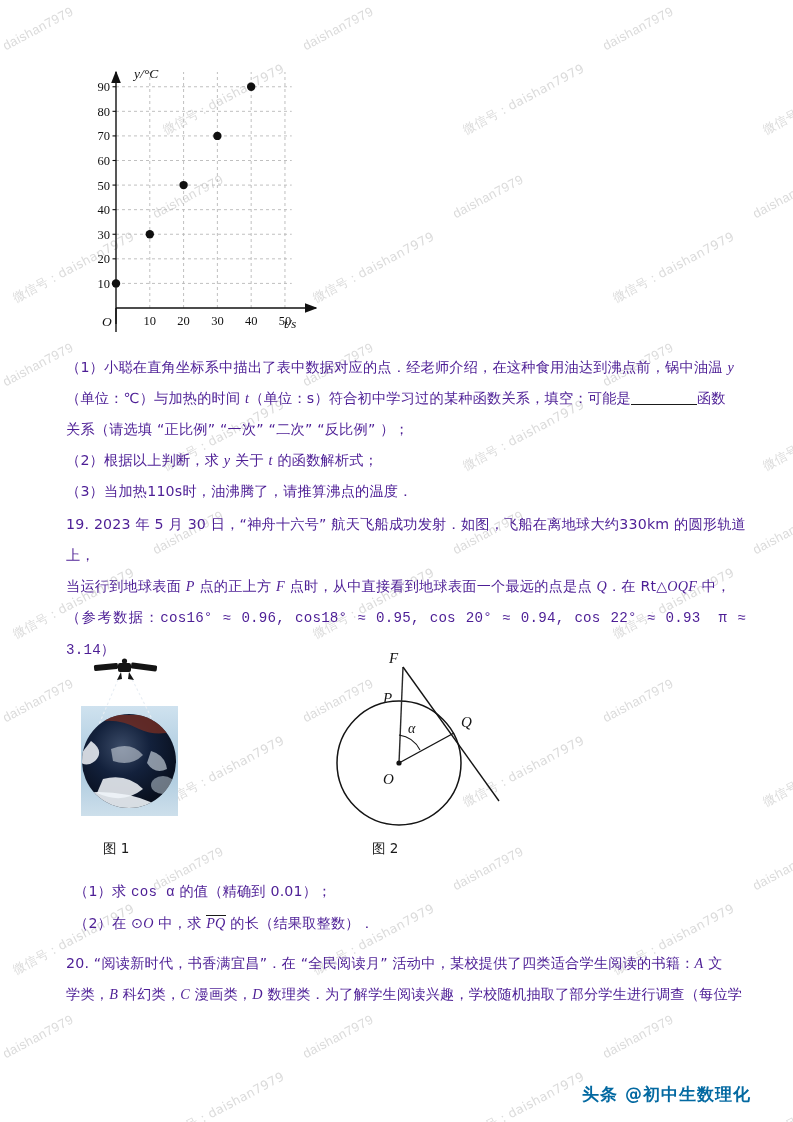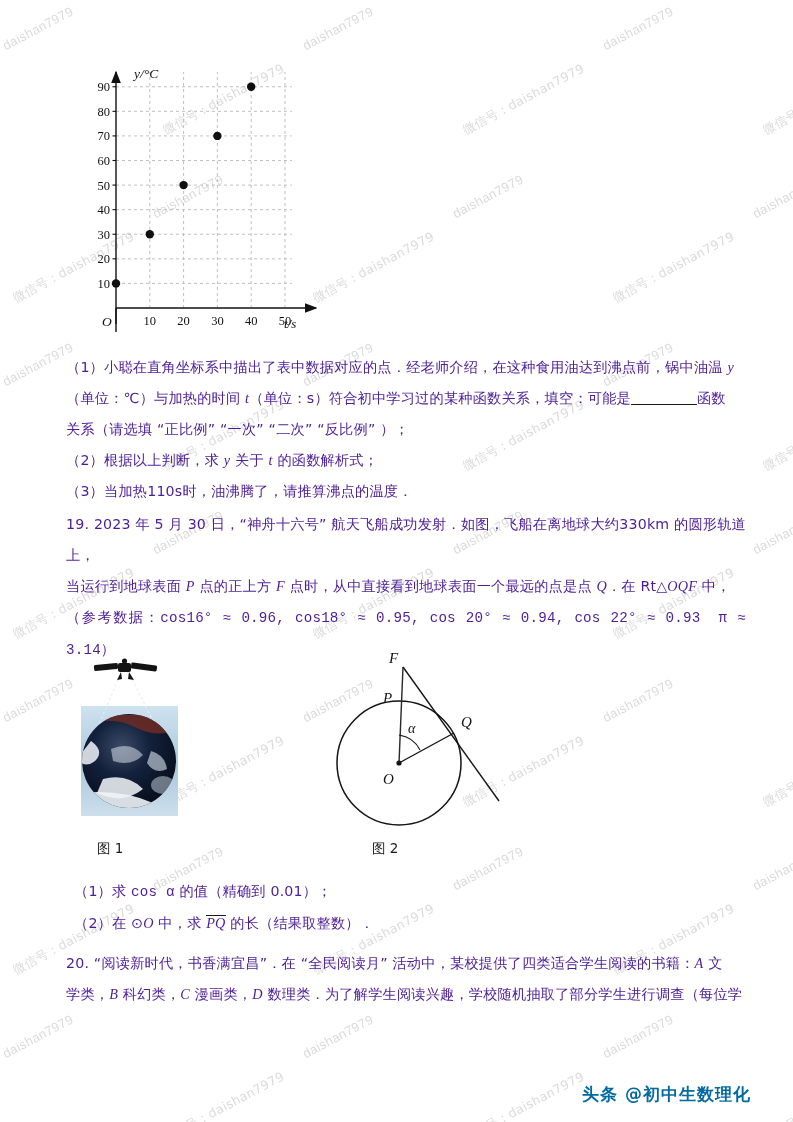--- a/index.html
+++ b/index.html
@@ -91,21 +91,21 @@
     top: 0px;
     width: 220px;
     height: 200px;
   }
   .fig-caption {
     position: absolute;
     font-size: 13.5px;
     font-family: "DejaVu Sans", sans-serif;
     color: #1a1a1a;
   }
-  #fig1-caption { left: 31px; top: 195px; text-align: right; }
+  #fig1-caption { left: 37px; top: 195px; text-align: right; }
   #fig2-caption { left: 306px; top: 195px; }
 
   
   #footer-brand {
     position: absolute;
     left: 0;
     top: 1083px;
     width: 793px;
     text-align: right;
     padding-right: 42px;

